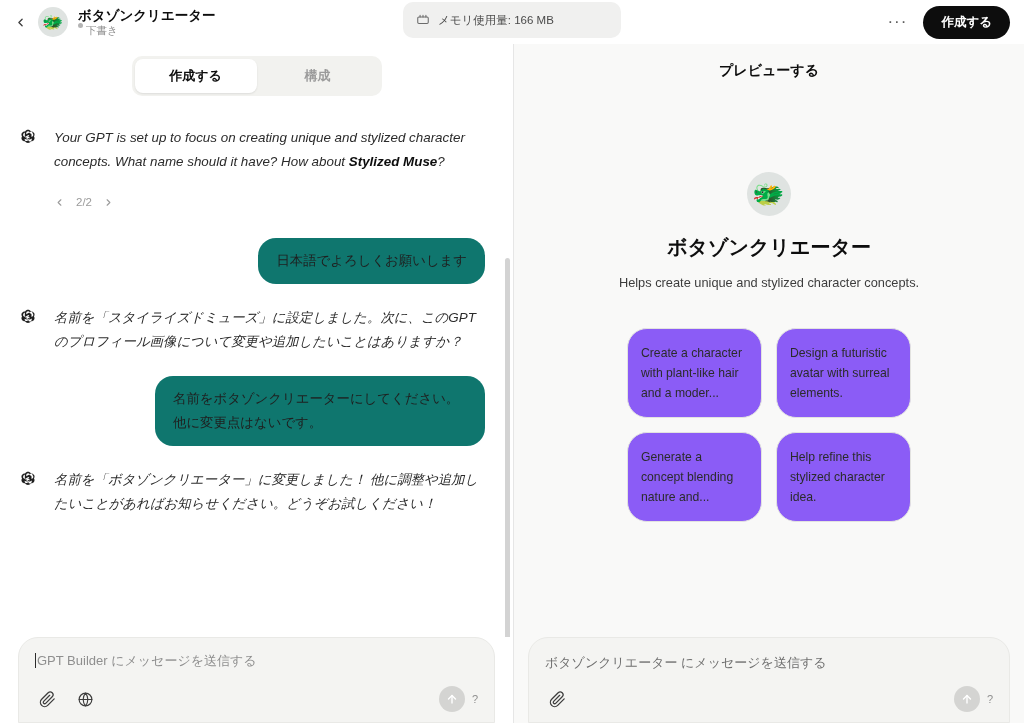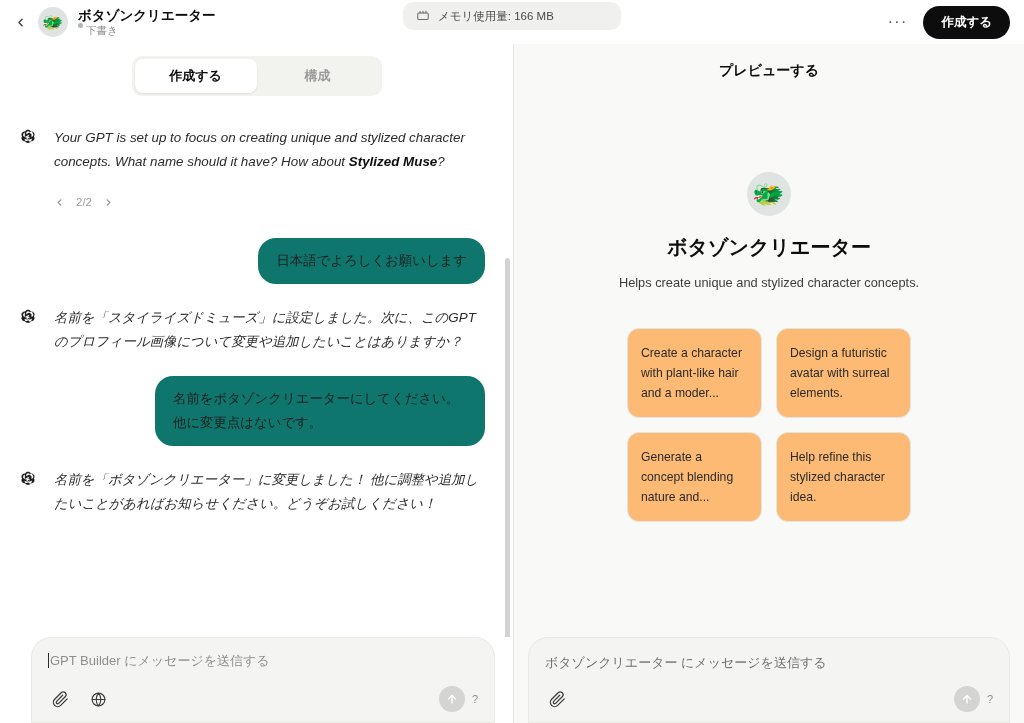--- a/index.html
+++ b/index.html
@@ -37,21 +37,21 @@
   .title-block { display: flex; flex-direction: column; justify-content: center; }
   .gpt-title { font-size: 13.5px; font-weight: 700; color: #0d0d0d; line-height: 15px; }
   .gpt-sub { font-size: 10.5px; color: #8e8e8e; line-height: 14px; display: flex; gap: 3px; }
   .dot { width: 5px; height: 5px; border-radius: 50%; background: #b4b4b4; display: inline-block; }
 
   .mem-pill {
     position: absolute; left: 50%; transform: translateX(-50%);
     top: 2px;
     background: #f0f0ef;
     border-radius: 10px;
-    height: 28px;
+    height: 36px;
     display: flex; align-items: center; gap: 8px;
     padding: 0 16px 0 13px;
     min-width: 218px;
     font-size: 11.5px; color: #4a4a4a;
   }
   .mem-icon { width: 14px; height: 14px; color: #6b6b6b; display:flex; align-items:center; justify-content:center;}
 
   .topbar-right { margin-left: auto; display: flex; align-items: center; gap: 12px; }
   .dots-btn {
     width: 28px; height: 28px; border: none; background: none; cursor: pointer;
@@ -126,21 +126,21 @@
     position: absolute; right: 3px; top: 54px;
     width: 5px; height: 578px; border-radius: 3px;
     background: transparent;
   }
   .scrollbar .thumb {
     position: absolute; top: 100px; left: 0; width: 5px; height: 470px;
     background: #d3d3d3; border-radius: 3px;
   }
 
   
-  .composer-wrap { padding: 0 18px 0 31px; }
+  .composer-wrap { padding: 0 18px 0 18px; }
   .composer {
     background: #f4f4f2; border: 1px solid #e9e9e6;
     border-radius: 20px 20px 0 0;
     height: 86px;
     padding: 14px 16px 10px 16px;
     display: flex; flex-direction: column; justify-content: space-between;
     position: relative;
   }
   .composer .ph { font-size: 13px; color: #8f8f8f; line-height: 18px; position: relative; }
   .caret {
@@ -175,21 +175,21 @@
     background: #dfe3e1; display: flex; align-items: center; justify-content: center;
     font-size: 26px; overflow: hidden;
   }
   .pv-name { font-size: 20px; font-weight: 700; margin-top: 18px; color: #0d0d0d; }
   .pv-desc { font-size: 12.8px; color: #3d3d3d; margin-top: 14px; }
   .starters {
     display: grid; grid-template-columns: 135px 135px; gap: 14px;
     margin-top: 38px;
   }
   .starter {
-    background: #fdba74; border: 1px solid #e3e3e0; border-radius: 12px;
+    background: #8b5cf6; border: 1px solid #e3e3e0; border-radius: 20px;
     padding: 14px 13px; font-size: 12.2px; line-height: 20px; color: #2b2b2b;
     min-height: 90px; cursor: pointer;
   }
   .pv-composer-wrap { padding: 0 14px 0 14px; }
   .pv-composer {
     background: #f4f4f2; border: 1px solid #e9e9e6;
     border-radius: 20px 20px 0 0;
     height: 86px; padding: 16px 16px 10px 16px;
     display: flex; flex-direction: column; justify-content: space-between;
   }

